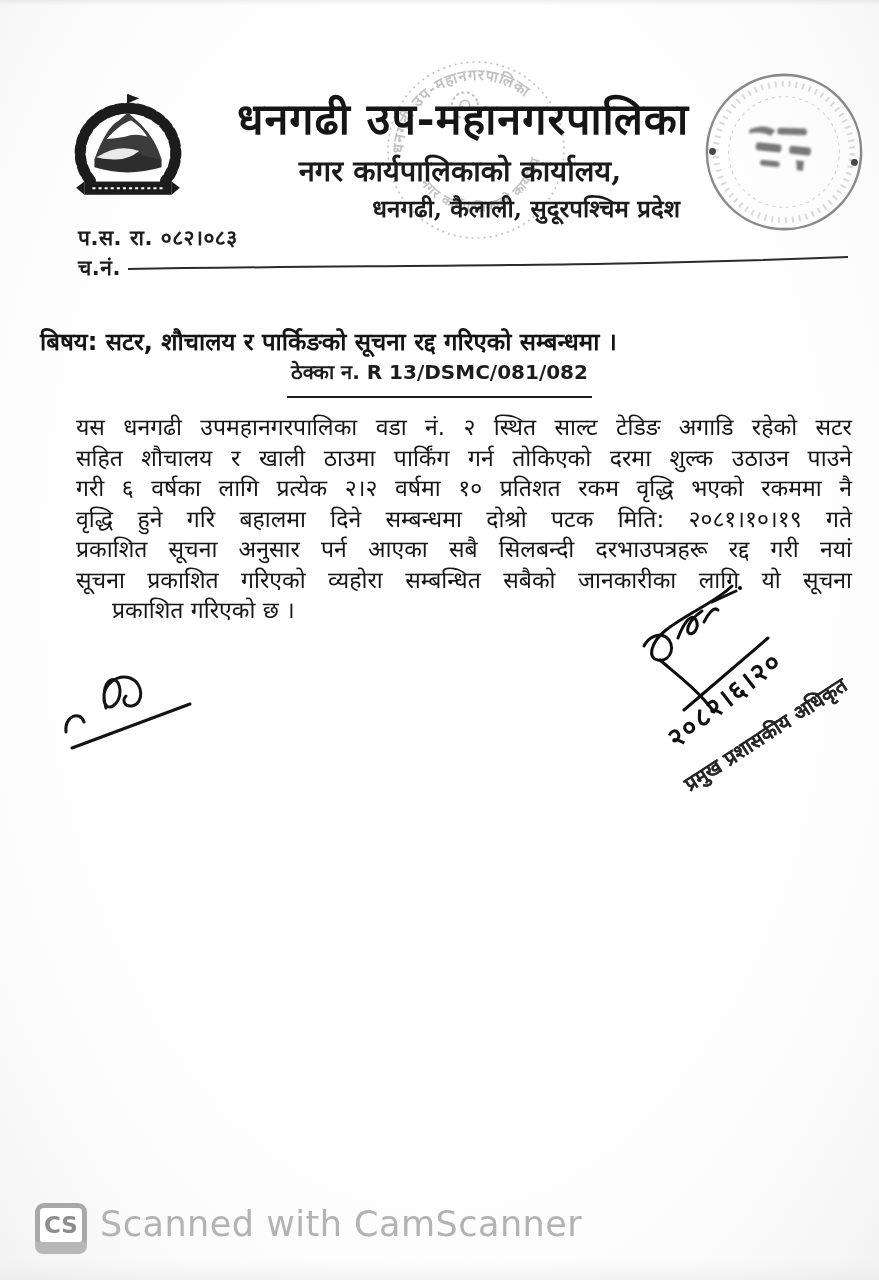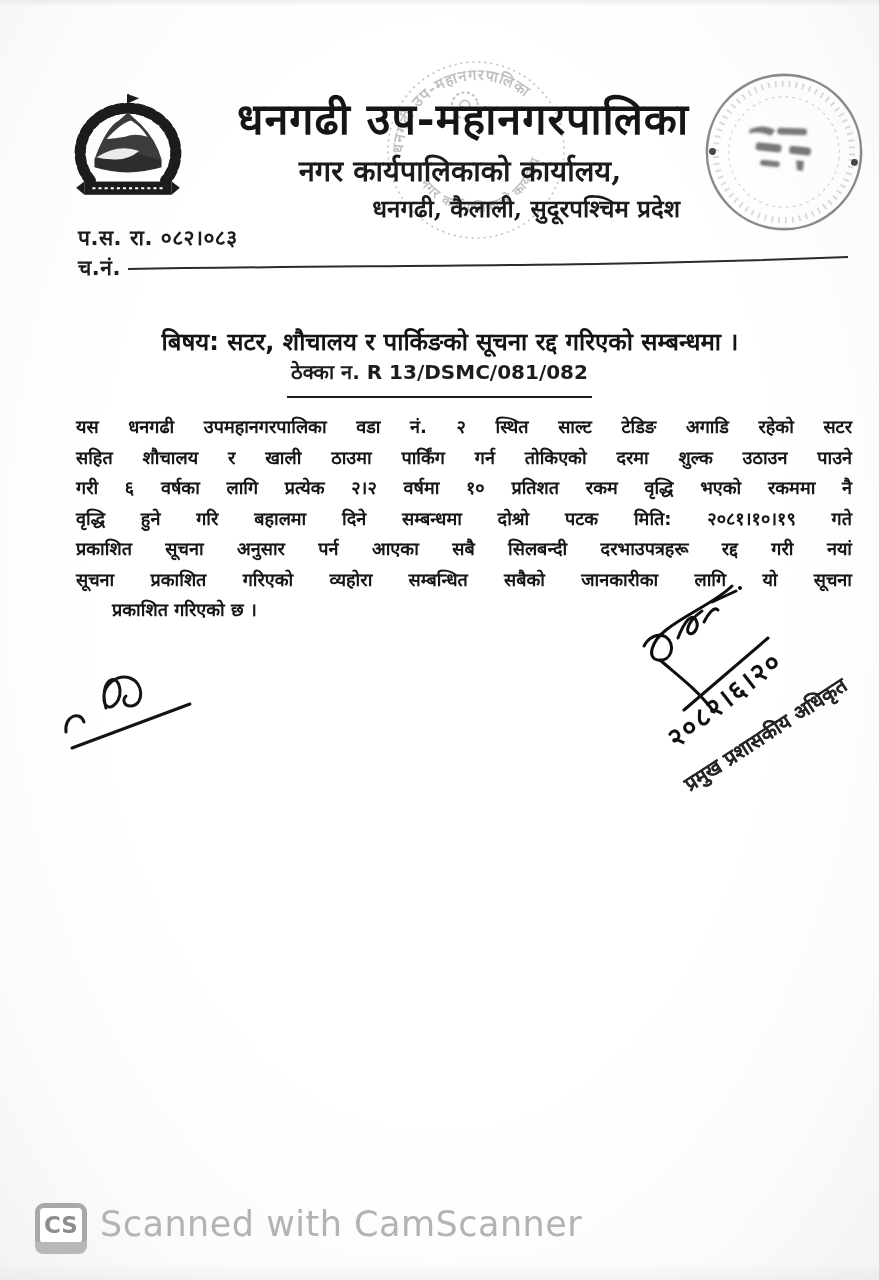--- a/index.html
+++ b/index.html
@@ -28,28 +28,28 @@
   .right-seal{left:700px;top:68px;width:168px;height:168px;opacity:.8;
     transform:rotate(6deg);}
 
   
   .ref{font-size:21px;font-weight:700;letter-spacing:.5px;}
   .dispatch{left:78px;top:223px;}
   .chno{left:78px;top:253px;}
   .ref-line{left:126px;top:250px;width:724px;height:22px;}
 
   
-  .subject{left:40px;top:324px;width:820px;text-align:center;
+  .subject{left:40px;top:324px;width:820px;text-align:left;
     font-size:24px;font-weight:700;color:#141414;}
   .contract{left:0px;top:358px;width:879px;text-align:center;font-size:20px;font-weight:700;}
   .contract span{border-bottom:2px solid #1d1d1d;padding:0 4px 12px 4px;}
 
   
-  .body-block{left:76px;top:412px;width:776px;font-size:18px;line-height:30.5px;
-    font-weight:700;color:#161616;}
+  .body-block{left:76px;top:412px;width:776px;font-size:23px;line-height:30.5px;
+    font-weight:400;color:#161616;}
   .body-line{text-align:justify;text-align-last:justify;white-space:normal;}
   .body-line.last{text-align-last:left;margin-left:36px;}
 
   
   .left-scribble{left:54px;top:648px;width:148px;height:102px;}
   .main-signature{left:628px;top:580px;width:152px;height:138px;}
   .hand-date{left:670px;top:722px;width:170px;font-size:27px;font-weight:600;
     color:#101010;transform:rotate(-38deg);transform-origin:left center;
     letter-spacing:2px;white-space:nowrap;}
   .designation{left:686px;top:772px;width:240px;font-size:20px;font-weight:700;

